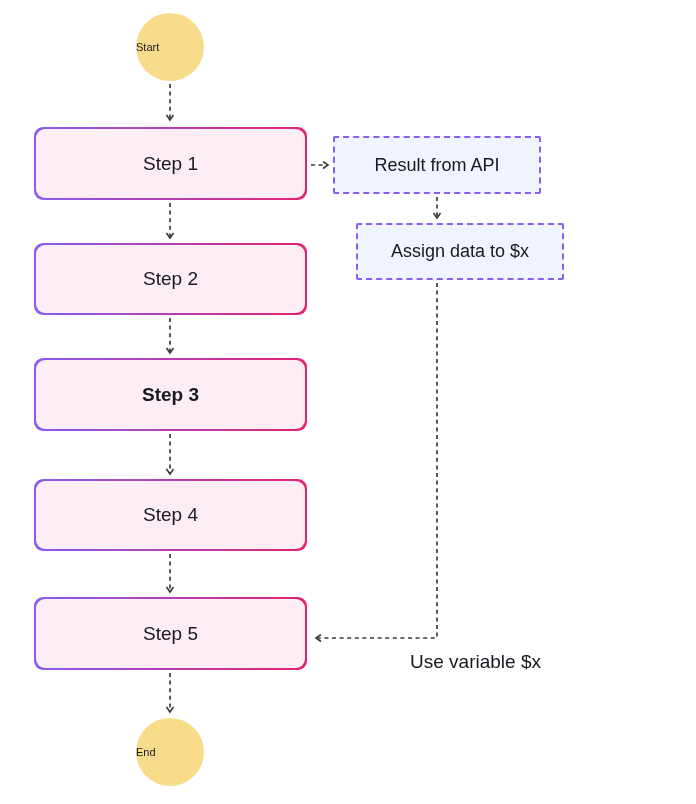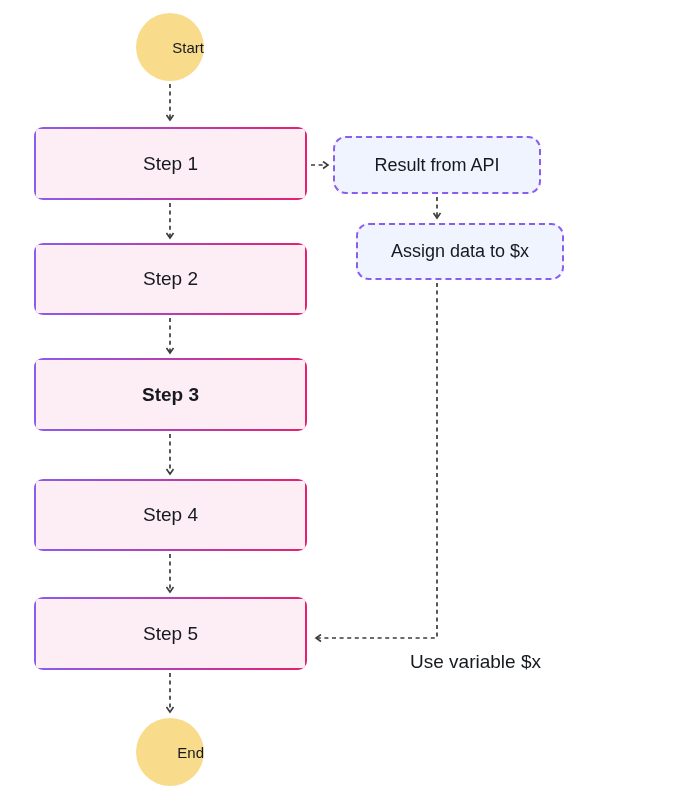--- a/index.html
+++ b/index.html
@@ -40,54 +40,54 @@
   .arrowhead-path{
     fill:none;
     stroke:var(--arrow);
     stroke-width:1.6;
   }
   .terminal{
     position:absolute;
     width:68px;height:68px;
     border-radius:50%;
     background:var(--terminal-fill);
-    display:flex;align-items:center;justify-content:flex-end;
-    font-size:15px;
+    display:flex;align-items:center;justify-content:flex-start;
+    font-size:11px;
   }
   .terminal-start{left:136px;top:13px;}
   .terminal-end{left:136px;top:718px;}
   .step{
     position:absolute;
     left:34px;
     width:273px;height:73px;
     box-sizing:border-box;
     border-radius:9px;
     background:linear-gradient(to right,var(--step-border-left),var(--step-border-right));
     padding:2px;
     display:flex;
   }
   .step-inner{
     flex:1;
     background:var(--step-fill);
-    border-radius:2px;
+    border-radius:9px;
     display:flex;align-items:center;justify-content:center;
     font-size:19px;
   }
   .step-1{top:127px;}
   .step-2{top:243px;height:72px;}
   .step-3{top:358px;font-weight:bold;}
   .step-4{top:479px;height:72px;}
   .step-5{top:597px;}
   .note{
     position:absolute;
     left:333px;
     width:208px;
     box-sizing:border-box;
     border:2px dashed var(--note-border);
-    border-radius:13px;
+    border-radius:2px;
     background:var(--note-fill);
     display:flex;align-items:center;justify-content:center;
     font-size:18px;
   }
   .note-result{top:136px;height:58px;}
   .note-assign{top:223px;height:57px;margin-left:23px;}
   .annotation{
     position:absolute;
     left:333px;top:651px;
     width:208px;

